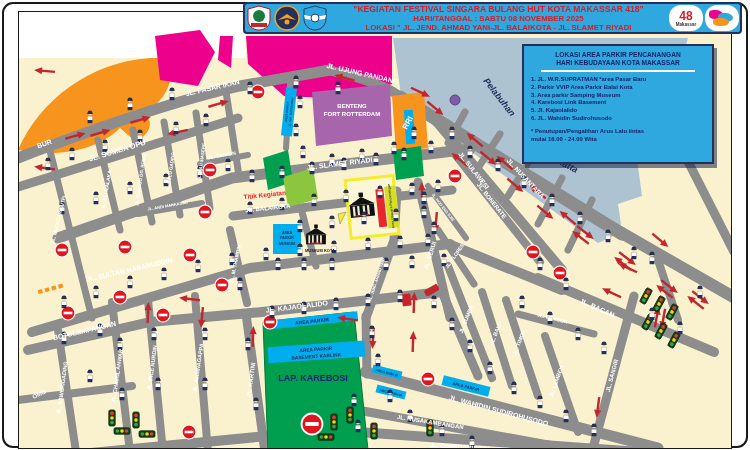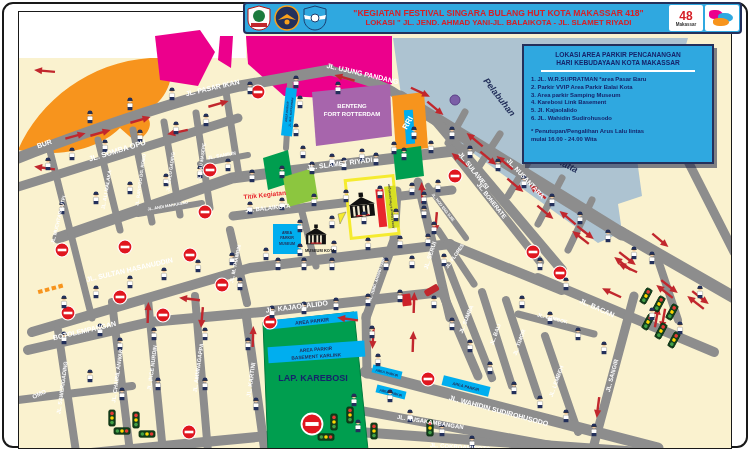--- a/index.html
+++ b/index.html
@@ -7,21 +7,21 @@
         font-family:"Liberation Sans",sans-serif;}
   #mapsvg{position:absolute;left:0;top:0;}
   
   .banner{position:absolute;left:243px;top:2px;width:499px;height:32px;
           background:#2FA8E0;border:2px solid #23305B;border-radius:4px;
           display:flex;align-items:center;box-sizing:border-box;z-index:3;}
   .logo{width:26px;height:26px;margin:0 1px;flex:0 0 auto;}
   .banner-text{flex:1;text-align:center;color:#D61F26;font-weight:bold;line-height:1.18;}
   .bl1{font-size:8.6px;white-space:nowrap;}
   .bl2,.bl3{font-size:7.8px;white-space:nowrap;}
-  .logo-box{background:#fff;border-radius:2px;width:34px;height:26px;margin:0 1px;
+  .logo-box{background:#fff;border-radius:12px;width:34px;height:26px;margin:0 1px;
             display:flex;flex-direction:column;align-items:center;justify-content:center;flex:0 0 auto;}
   .logo48-num{color:#D61F26;font-weight:bold;font-size:12px;line-height:1;}
   .logo48-sub{color:#333;font-size:4.5px;font-weight:bold;}
   .logo-blobs{position:relative;}
   .blob{position:absolute;border-radius:40% 60% 55% 45%;}
   
   .infobox{position:absolute;left:522px;top:44px;width:192px;height:120px;
            background:#2FA8E0;border:2px solid #23305B;
            box-shadow:3px 4px 0 rgba(25,35,70,.55);
            padding:5px 7px;box-sizing:border-box;color:#15246B;z-index:2;}
@@ -474,20 +474,21 @@
     <circle cx="13" cy="17" r="2.5" fill="#F9A11B"></circle>
   </svg>
   <svg class="logo" viewBox="0 0 26 26">
     <path d="M13,1 L24,4 L24,14 C24,20 19,25 13,25 C7,25 2,20 2,14 L2,4 Z" fill="#2FA8E0" stroke="#1b3e6e"></path>
     <polygon points="2,10 12,12 12,15 3,14" fill="#fff"></polygon>
     <polygon points="24,10 14,12 14,15 23,14" fill="#fff"></polygon>
     <circle cx="13" cy="13" r="4" fill="#fff" stroke="#1b3e6e"></circle>
   </svg>
   <div class="banner-text">
     <div class="bl1">"KEGIATAN FESTIVAL SINGARA BULANG HUT KOTA MAKASSAR 418"</div>
+    <div class="bl2">HARI/TANGGAL : SABTU 08 NOVEMBER 2025</div>
     <div class="bl3">LOKASI " JL. JEND. AHMAD YANI-JL. BALAIKOTA - JL. SLAMET RIYADI</div>
   </div>
   <div class="logo-box">
     <div class="logo48-num">48</div>
     <div class="logo48-sub">Makassar</div>
   </div>
   <div class="logo-box logo-blobs">
     <div class="blob" style="left:4px;top:5px;width:14px;height:9px;background:#EC008C;"></div>
     <div class="blob" style="left:13px;top:8px;width:15px;height:9px;background:#2FA8E0;"></div>
     <div class="blob" style="left:8px;top:13px;width:16px;height:8px;background:#F7941D;"></div>

